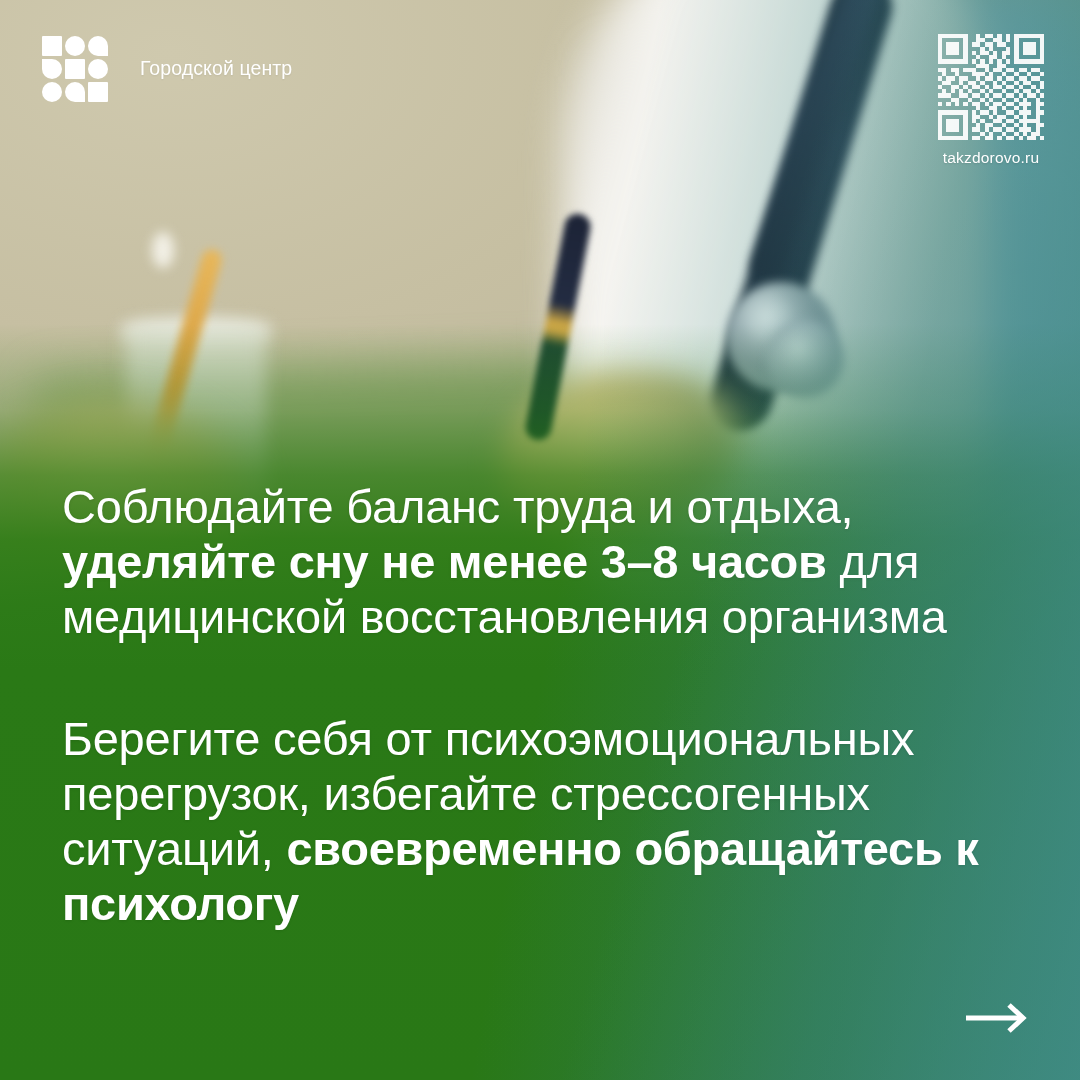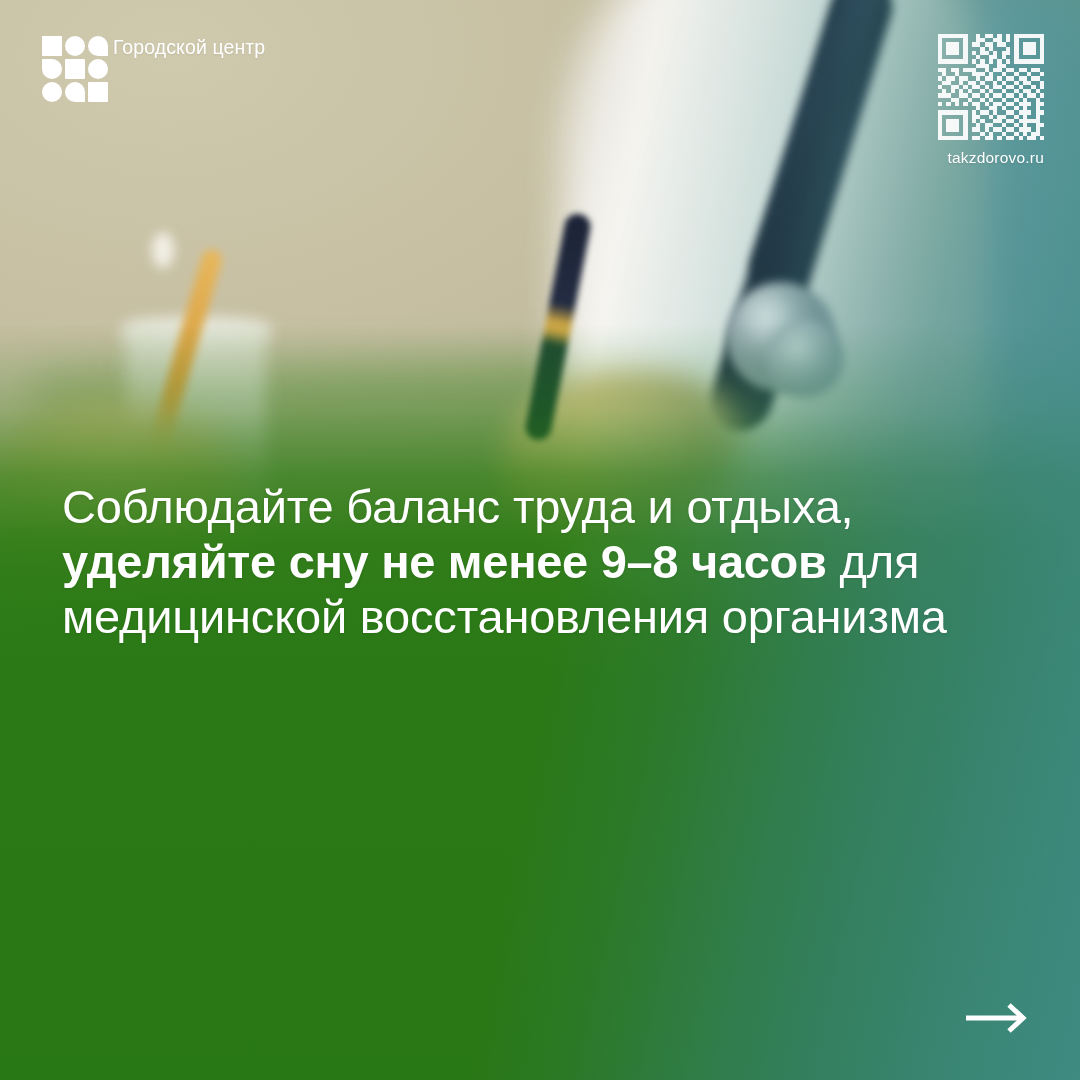--- a/index.html
+++ b/index.html
@@ -146,42 +146,42 @@
         rgba(66,143,140,.70) 100%);
     mix-blend-mode:normal;pointer-events:none;
   }
 
   
   .header{
     position:absolute;top:0;left:0;right:0;height:170px;
     display:flex;align-items:flex-start;justify-content:space-between;
     padding:34px 20px 0 42px;
   }
-  .brand{display:flex;align-items:flex-start;gap:5px;}
+  .brand{display:flex;align-items:center;gap:32px;}
 
   .logo-grid{
     width:66px;height:66px;flex:0 0 66px;
     display:grid;grid-template-columns:repeat(3,1fr);grid-template-rows:repeat(3,1fr);
     gap:3px;margin-top:2px;
   }
   .lg-cell{background:#ffffff;width:100%;height:100%;}
   .lg-square{border-radius:1px;}
   .lg-circle{border-radius:50%;}   
   .lg-drop-l{border-radius:50% 50% 0 50%;}   
   .lg-drop-tr{border-radius:0 50% 50% 50%;}  
 
   .brand-text{
     color:#ffffff;font-size:19.5px;line-height:1.30;font-weight:400;
     letter-spacing:.1px;padding-top:1px;
     text-shadow:0 1px 2px rgba(0,0,0,.07);
   }
   .brand-text div{white-space:nowrap;}
 
   
-  .qr-block{display:flex;flex-direction:column;align-items:flex-end;margin-right:16px;margin-top:0px;}
+  .qr-block{display:flex;flex-direction:column;align-items:center;margin-right:16px;margin-top:0px;}
   .qr-code{
     width:106px;height:106px;
     display:grid;
     grid-template-columns:repeat(25,1fr);
     grid-template-rows:repeat(25,1fr);
     opacity:.93;
   }
   .qr-mod{background:#ffffff;}
   .qr-url{
     color:#ffffff;font-size:15.5px;margin-top:9px;letter-spacing:.2px;
@@ -887,21 +887,22 @@
           <i class="qr-mod"></i>
           <i></i>
           <i class="qr-mod"></i>
         </div>
       <div class="qr-url">takzdorovo.ru</div>
     </div>
 
   </div>
 
   <div class="copy">
-    <p class="para first" id="para-1"><span>Соблюдайте баланс труда и отдыха, </span><b>уделяйте сну не менее 9–8 часов</b><span> для медицинской восстановления организма</span></p>
+    <p class="para first" id="para-1"><span>Соблюдайте баланс труда и отдыха, </span><b>уделяйте сну не менее 3–8 часов</b><span> для медицинской восстановления организма</span></p>
+    <p class="para second" id="para-2"><span>Берегите себя от психоэмоциональных перегрузок, избегайте стрессогенных ситуаций, </span><b>своевременно обращайтесь к психологу</b></p>
   </div>
 
   <div class="next-arrow">
     <svg width="66" height="30" viewBox="0 0 66 30" fill="none">
       <line x1="2" y1="15" x2="58" y2="15" stroke="#ffffff" stroke-width="5"></line>
       <polyline points="45,2 59,15 45,28" stroke="#ffffff" stroke-width="5" fill="none" stroke-linecap="butt" stroke-linejoin="miter"></polyline>
     </svg>
   </div>
 
 </div>

